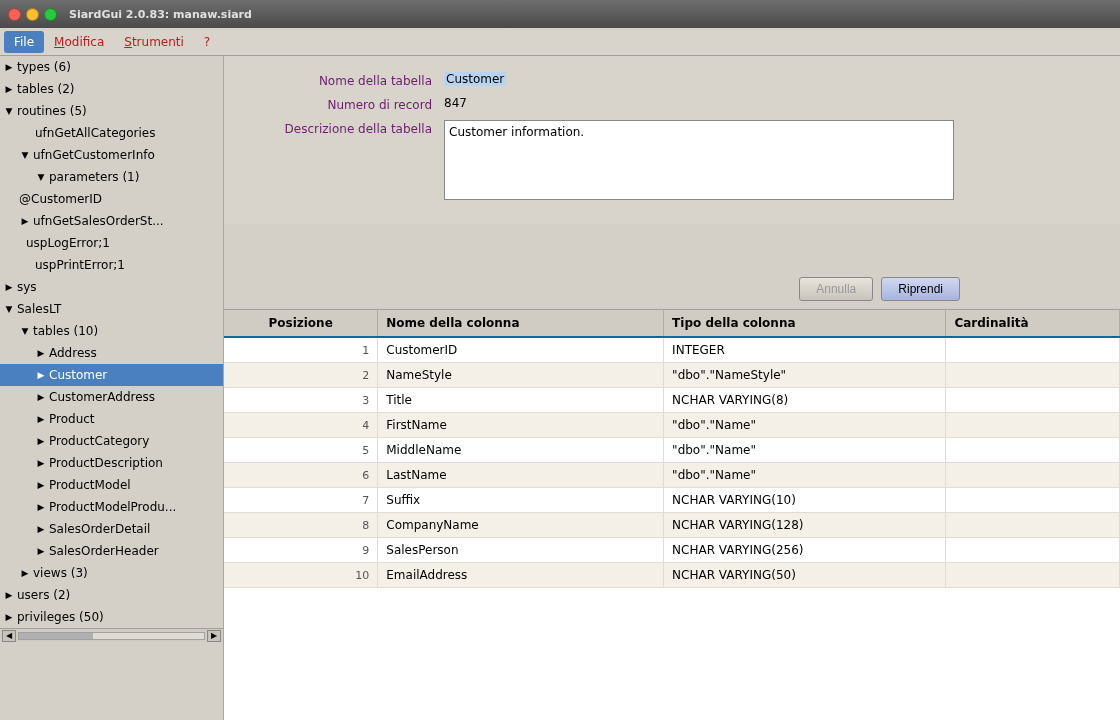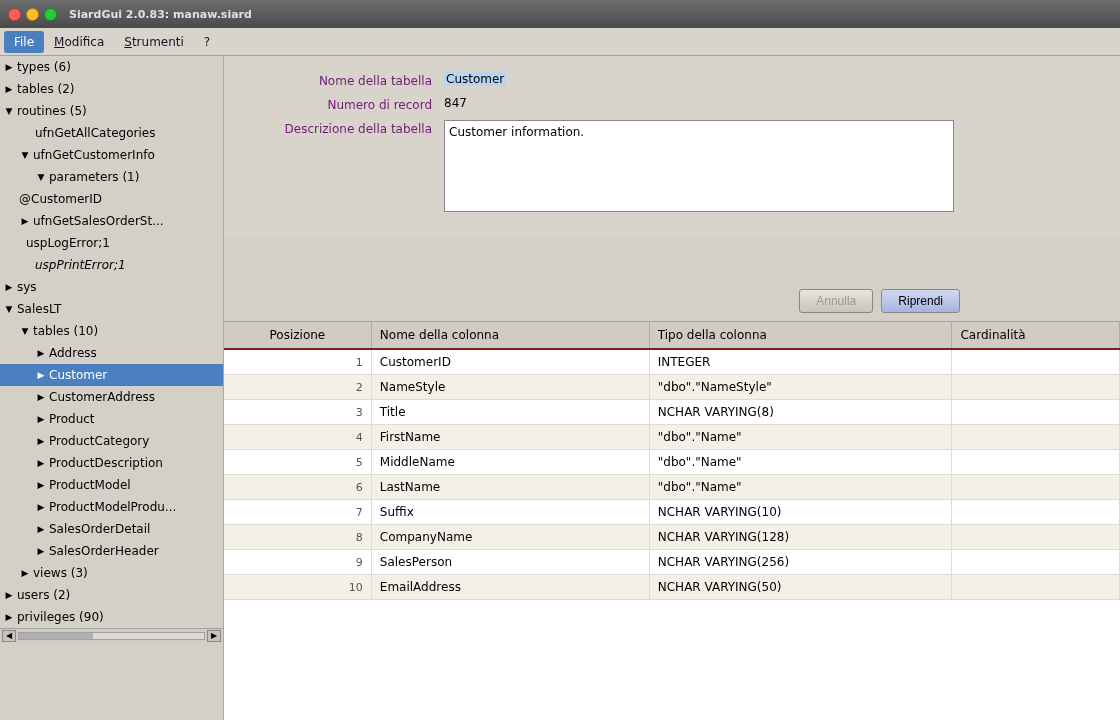--- a/index.html
+++ b/index.html
@@ -47,21 +47,21 @@
       border-bottom: 1px solid #a0a0a0;
       display: flex;
       align-items: center;
       padding: 0 4px;
     }
     .menu-item {
       padding: 4px 10px;
       cursor: pointer;
       border-radius: 3px;
       font-size: 12px;
-      color: #0f172a;
+      color: #b91c1c;
     }
     .menu-item.active {
       background: #4a7fc0;
       color: #fff;
     }
 
     
     #main {
       display: flex;
       height: calc(720px - 56px);
@@ -135,21 +135,21 @@
     .form-value {
       font-size: 12px;
       color: #000;
     }
     .form-value.highlighted {
       background: #b8d4f0;
       padding: 0 2px;
     }
     .form-textarea {
       width: 510px;
-      height: 92px;
+      height: 80px;
       background: #fff;
       border: 1px solid #888;
       padding: 4px;
       font-size: 12px;
       resize: none;
       font-family: inherit;
     }
 
     
     .button-row {
@@ -194,23 +194,23 @@
       width: 100%;
       border-collapse: collapse;
       font-size: 12px;
     }
     thead tr {
       background: #d0ccc4;
     }
     thead th {
       padding: 6px 8px;
       text-align: left;
-      font-weight: normal;
+      font-weight: bold;
       border-right: 1px solid #b0aca4;
-      border-bottom: 2px solid #7f1d1d;
+      border-bottom: 2px solid #0369a1;
     }
     thead th:first-child {
       text-align: center;
     }
     tbody tr {
       border-bottom: 1px solid #e0dcd4;
     }
     tbody tr:nth-child(odd) { background: #ffffff; }
     tbody tr:nth-child(even) { background: #f4f0e8; }
     tbody td {
@@ -337,21 +337,21 @@
             <span>ufnGetSalesOrderSt...</span>
           </div>
         </div>
         <div class="tree-item">
           <div class="label" style="padding-left: 11px;">
             <span style="width: 12px; display: inline-block;"></span>
             <span>uspLogError;1</span>
           </div>
         </div>
         <div class="tree-item">
-          <div class="label" style="padding-left: 20px; font-style: italic;">
+          <div class="label" style="padding-left: 20px;">
             <span style="width: 12px; display: inline-block;"></span>
             <span>uspPrintError;1</span>
           </div>
         </div>
         <div class="tree-item">
           <div class="label" style="padding-left: 4px;">
             <span class="arrow">▶</span>
             <span>sys</span>
           </div>
         </div>
@@ -435,21 +435,21 @@
         </div>
         <div class="tree-item">
           <div class="label" style="padding-left: 4px;">
             <span class="arrow">▶</span>
             <span>users (2)</span>
           </div>
         </div>
         <div class="tree-item">
           <div class="label" style="padding-left: 4px;">
             <span class="arrow">▶</span>
-            <span>privileges (90)</span>
+            <span>privileges (50)</span>
           </div>
         </div>
       </div>
 
     <div id="sidebar-scrollbar-h">
       <div class="h-scroll-btn">◀</div>
       <div class="h-scroll-track">
         <div class="h-scroll-thumb"></div>
       </div>
       <div class="h-scroll-btn">▶</div>

